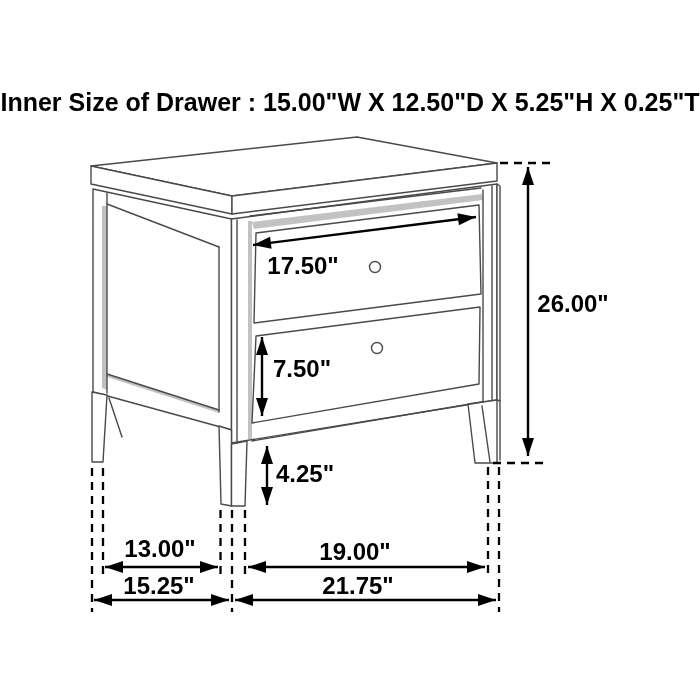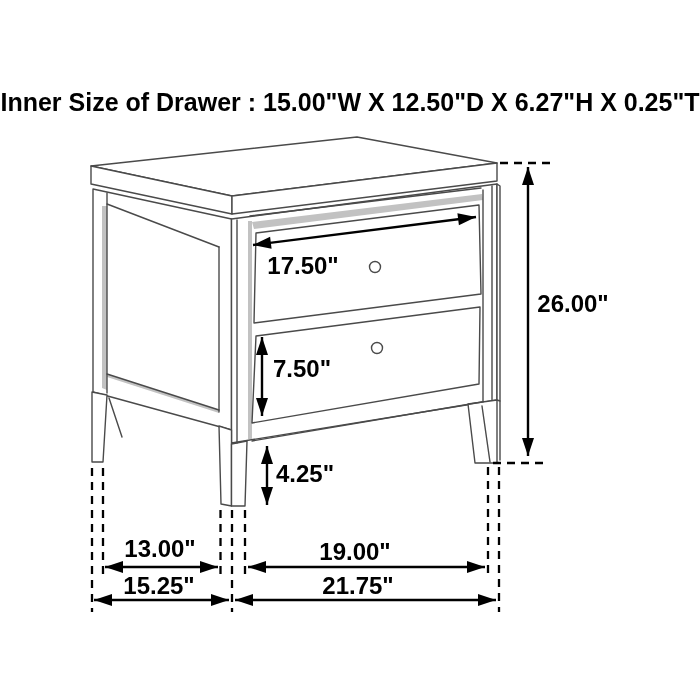--- a/index.html
+++ b/index.html
@@ -37,21 +37,21 @@
     font-size:24px;
     font-weight:bold;
     fill:var(--dimension);
   }
 </style>
 </head>
 <body>
 
 <div id="stage">
 
-  <div id="title">Inner Size of Drawer : 15.00"W X 12.50"D X 6.27"H X 0.25"T</div>
+  <div id="title">Inner Size of Drawer : 15.00"W X 12.50"D X 5.25"H X 0.25"T</div>
 
   <svg width="700" height="700" viewBox="0 0 700 700">
     <defs>
       <marker id="arr" viewBox="0 0 20 14" markerUnits="userSpaceOnUse" markerWidth="20" markerHeight="14" refX="19" refY="7" orient="auto-start-reverse">
         <path d="M1,1 L19,7 L1,13 Z" fill="#000000"></path>
       </marker>
     </defs>
 
     <g class="furn">
 

